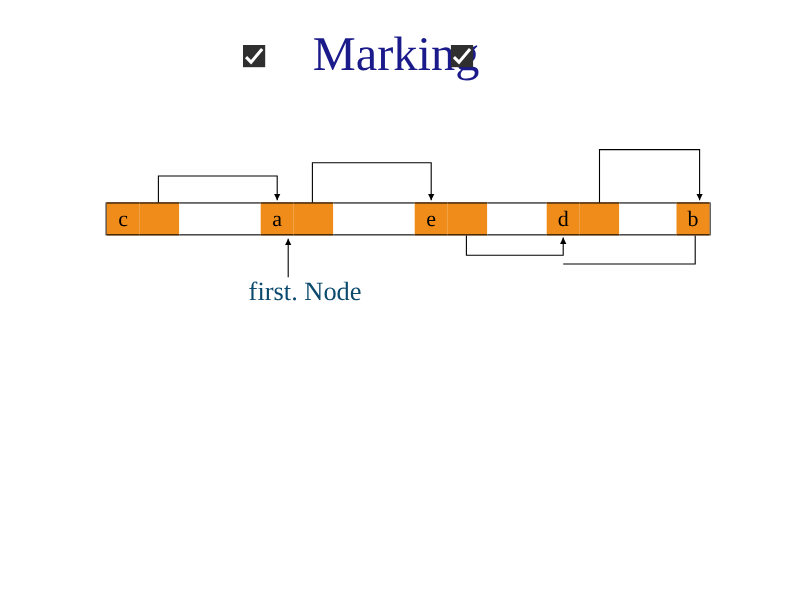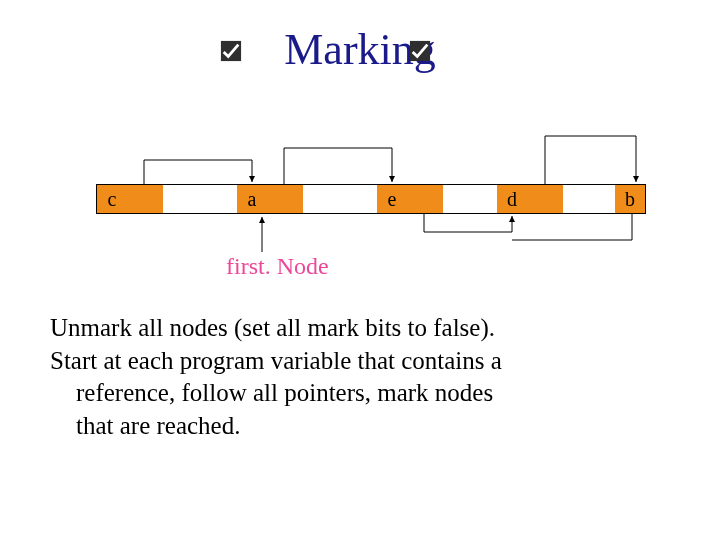--- a/index.html
+++ b/index.html
@@ -72,21 +72,21 @@
     border-bottom: 1px solid #000;
     box-sizing: border-box;
     background: #fff;
   }
 
   .firstNode {
     position: absolute;
     top: 253px;
     left: 226px;
     font-size: 24px;
-    color: #ec4899;
+    color: #0c4a6e;
   }
 
   .body {
     position: absolute;
     top: 313px;
     left: 50px;
     width: 620px;
     font-size: 25px;
     line-height: 1.22;
     color: #000;
@@ -153,20 +153,14 @@
 
     <path d="M545 184 L545 136 L636 136 L636 182" stroke="#000" fill="none" marker-end="url(#ah)"></path>
 
     <path d="M632 214 L632 240 L512 240" stroke="#000" fill="none"></path>
 
     <path d="M262 252 L262 217" stroke="#000" fill="none" marker-end="url(#ah)"></path>
   </svg>
 
   <div class="firstNode">first. Node</div>
 
-  <div class="body">
-    <p>Unmark all nodes (set all mark bits to false).</p>
-    <p>Start at each program variable that contains a</p>
-    <p class="indent">reference, follow all pointers, mark nodes</p>
-    <p class="indent">that are reached.</p>
-  </div>
 
 </div>
 
 </body></html>

